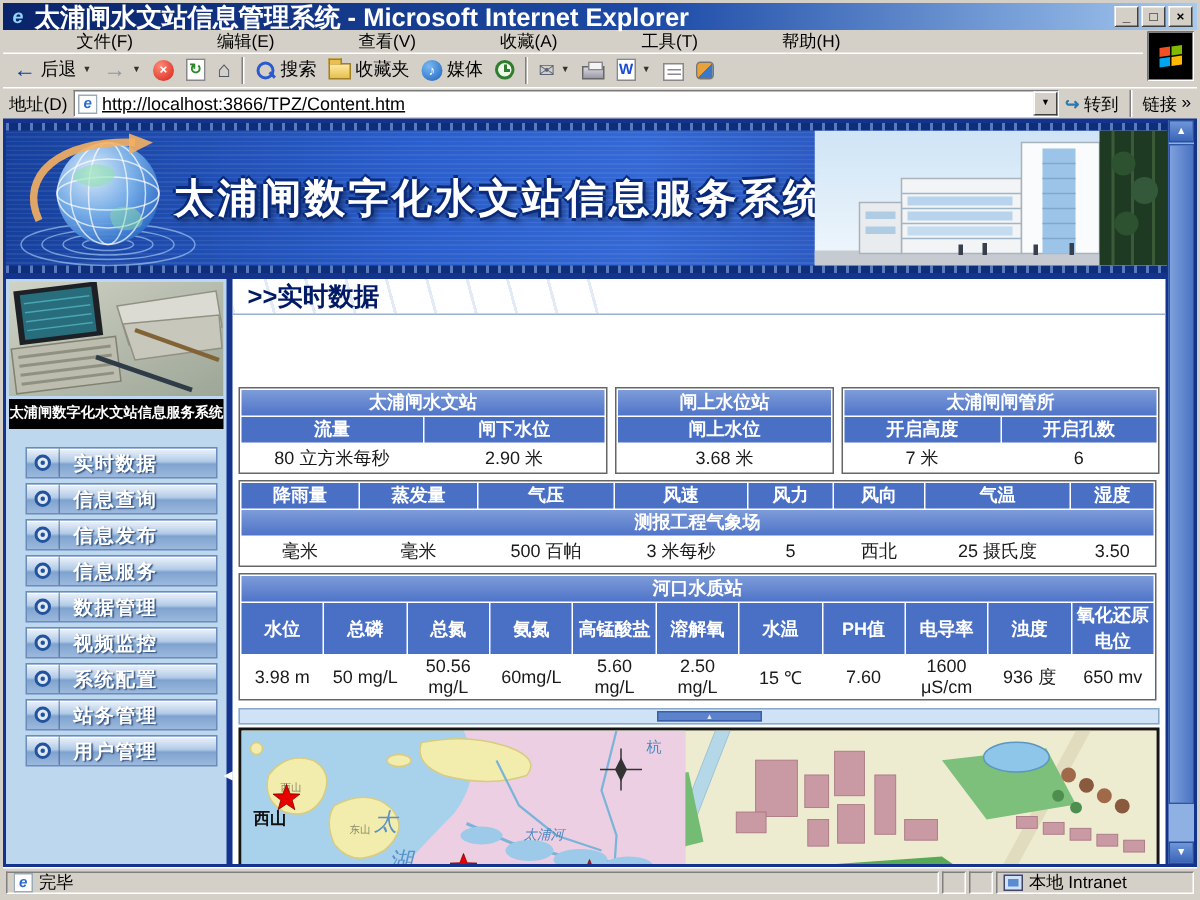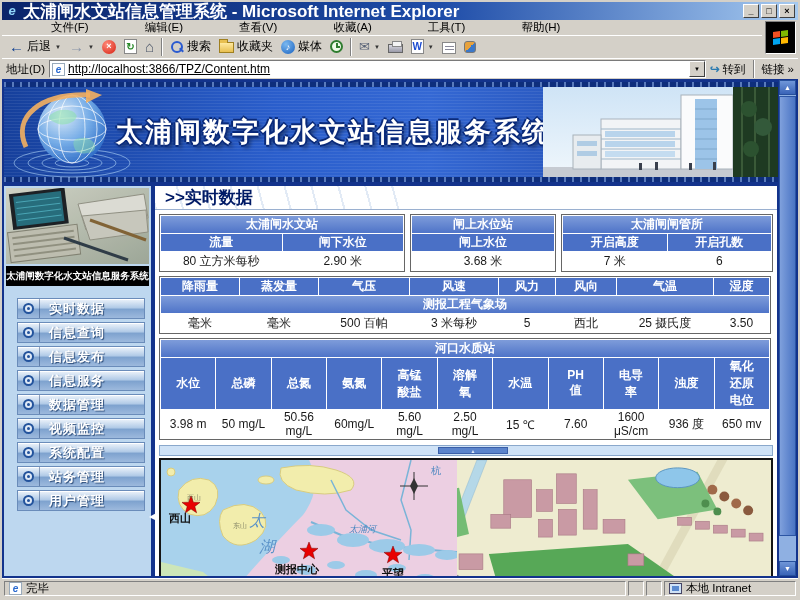--- a/index.html
+++ b/index.html
@@ -117,26 +117,26 @@
   .side-btn .lbl { flex:1; padding-left:9px; color:#fff; font-size:13px; font-weight:bold;
     text-shadow:1px 1px 1px #2a4a77; letter-spacing:1px; white-space:nowrap; }
   .frame-handle { position:absolute; left:149px; top:512px; color:#fff; font-size:8px; }
 
   
   .content { position:absolute; left:155px; top:186px; width:622px; height:390px; background:#fff; overflow:hidden; }
   .section-header { height:24px; line-height:24px; padding-left:10px; font-size:17px; font-weight:bold;
     color:#001a66; border-bottom:1px solid #9ab0d0;
     background-image:repeating-linear-gradient(75deg, rgba(150,180,220,.28) 0 2px, transparent 2px 26px);
     background-size:250px 100%; background-repeat:no-repeat; }
-  .tables-wrap { padding:4px; }
+  .tables-wrap { padding:4px;margin-top:44px; }
   .trow { display:flex; gap:5px; margin-bottom:4px; }
   table.dtable { border-collapse:separate; border-spacing:1px; background:#fff; border:1px solid #666; table-layout:fixed; }
   .dtable .ttl { background:linear-gradient(#7e9cda,#4f74c8); color:#fff; font-weight:bold; font-size:12px;
     text-align:center; height:15px; padding:0 2px; }
-  .dtable th { background:#4a70c6; color:#fff; font-size:12px; font-weight:bold; text-align:center; height:15px; padding:0 13px; }
+  .dtable th { background:#4a70c6; color:#fff; font-size:12px; font-weight:bold; text-align:center; height:15px; padding:0 1px; }
   .dtable td { background:#fff; color:#1a1a1a; font-size:12px; text-align:center; height:18px; padding:0 1px; }
   .w246{width:246px}.w146{width:146px}.w212{width:212px}.wfull{width:612px}
 
   .hscroll { position:relative; margin:1px 4px 2px; height:11px; background:#cfe2f6; border:1px solid #8aa8cc; }
   .hthumb { position:absolute; left:278px; top:1px; width:70px; height:7px; background:#5b84cc; border:1px solid #3a5fa8;
     color:#dce6f6; font-size:5px; line-height:6px; text-align:center; }
 
   .map-block { position:relative; margin:0 4px; height:172px; border:2px solid #151515; overflow:hidden; background:#f1eed3; }
   .map-main { position:absolute; left:0; top:0; width:100%; height:100%; }
   .map-inset { position:absolute; left:0; top:0; }

